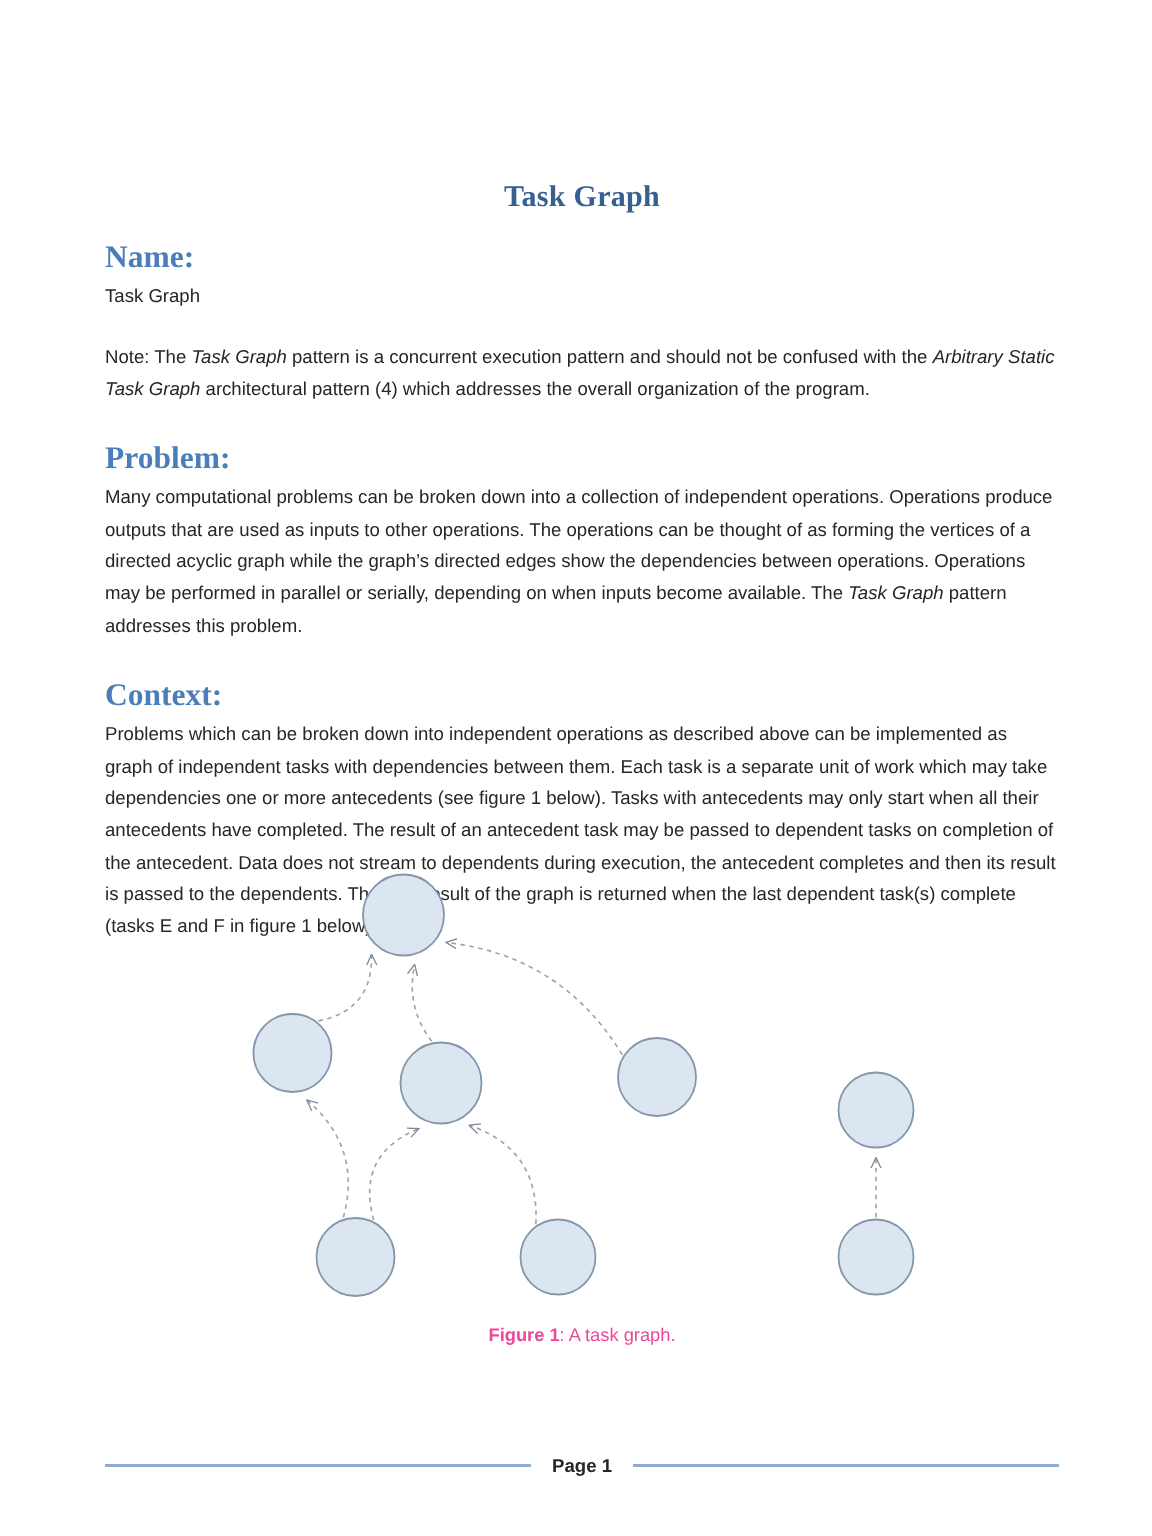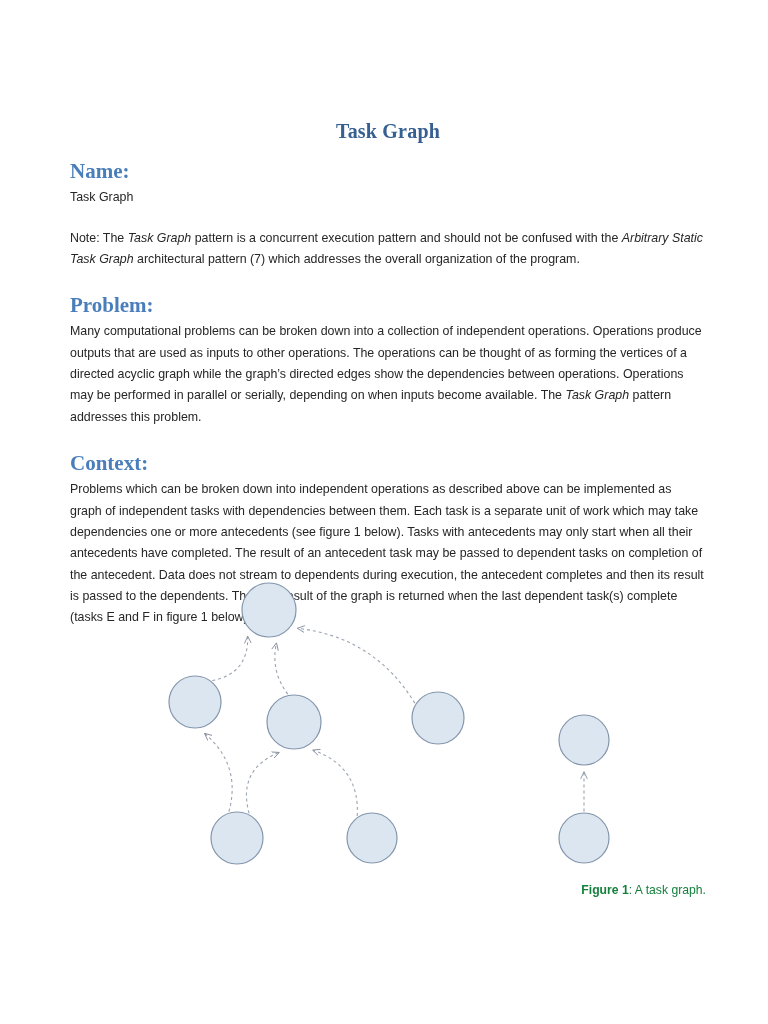--- a/index.html
+++ b/index.html
@@ -72,23 +72,23 @@
   .figure-svg {
     display: block;
     width: 636px;
     height: 290px;
   }
   .fig-caption {
     position: absolute;
     left: 0;
     top: 305px;
     width: 636px;
-    text-align: right;
+    text-align: center;
     font-size: 12.2px;
-    color: #15803d;
+    color: #ec4899;
   }
   .fig-caption .bd { font-weight: bold; }
 
   
   .footer {
     position: absolute;
     left: 66px;
     top: 966px;
     width: 636px;
     height: 22px;
@@ -116,21 +116,21 @@
 
   <div class="doc-title">Task Graph</div>
 
   <div class="content">
 
     <h2 class="section">Name:</h2>
     <p class="body">Task Graph</p>
 
     <div class="gap-md"></div>
 
-    <p class="body"><span class="bd">Note:</span><span> The </span><span class="it">Task Graph</span><span> pattern is a concurrent execution pattern and should not be confused with the </span><span class="it">Arbitrary Static Task Graph</span><span> architectural pattern (7) which addresses the overall organization of the program.</span></p>
+    <p class="body"><span class="bd">Note:</span><span> The </span><span class="it">Task Graph</span><span> pattern is a concurrent execution pattern and should not be confused with the </span><span class="it">Arbitrary Static Task Graph</span><span> architectural pattern (4) which addresses the overall organization of the program.</span></p>
 
     <div class="gap-lg"></div>
 
     <h2 class="section">Problem:</h2>
     <p class="body"><span>Many computational problems can be broken down into a collection of independent operations. Operations produce outputs that are used as inputs to other operations. The operations can be thought of as forming the vertices of a directed acyclic graph while the graph’s directed edges show the dependencies between operations. Operations may be performed in parallel or serially, depending on when inputs become available. The </span><span class="it">Task Graph</span><span> pattern addresses this problem.</span></p>
 
     <div class="gap-lg"></div>
 
     <h2 class="section">Context:</h2>
     <p class="body">Problems which can be broken down into independent operations as described above can be implemented as graph of independent tasks with dependencies between them. Each task is a separate unit of work which may take dependencies one or more antecedents (see figure 1 below). Tasks with antecedents may only start when all their antecedents have completed. The result of an antecedent task may be passed to dependent tasks on completion of the antecedent. Data does not stream to dependents during execution, the antecedent completes and then its result is passed to the dependents. The final result of the graph is returned when the last dependent task(s) complete (tasks E and F in figure 1 below).</p>
@@ -160,14 +160,19 @@
           <circle cx="368" cy="140" r="26" fill="#dce6f1" stroke="#8496ac" stroke-width="1.2"></circle>
           <circle cx="167" cy="260" r="26" fill="#dce6f1" stroke="#8496ac" stroke-width="1.2"></circle>
           <circle cx="302" cy="260" r="25" fill="#dce6f1" stroke="#8496ac" stroke-width="1.2"></circle>
           <circle cx="514" cy="162" r="25" fill="#dce6f1" stroke="#8496ac" stroke-width="1.2"></circle>
           <circle cx="514" cy="260" r="25" fill="#dce6f1" stroke="#8496ac" stroke-width="1.2"></circle>
         </g>
     </svg>
     <div class="fig-caption"><span class="bd">Figure 1</span><span>: A task graph.</span></div>
   </div>
 
+  <div class="footer">
+    <div class="footer-rule"></div>
+    <div class="footer-label">Page 1</div>
+    <div class="footer-rule"></div>
+  </div>
 
 </div>
 
 </body></html>

